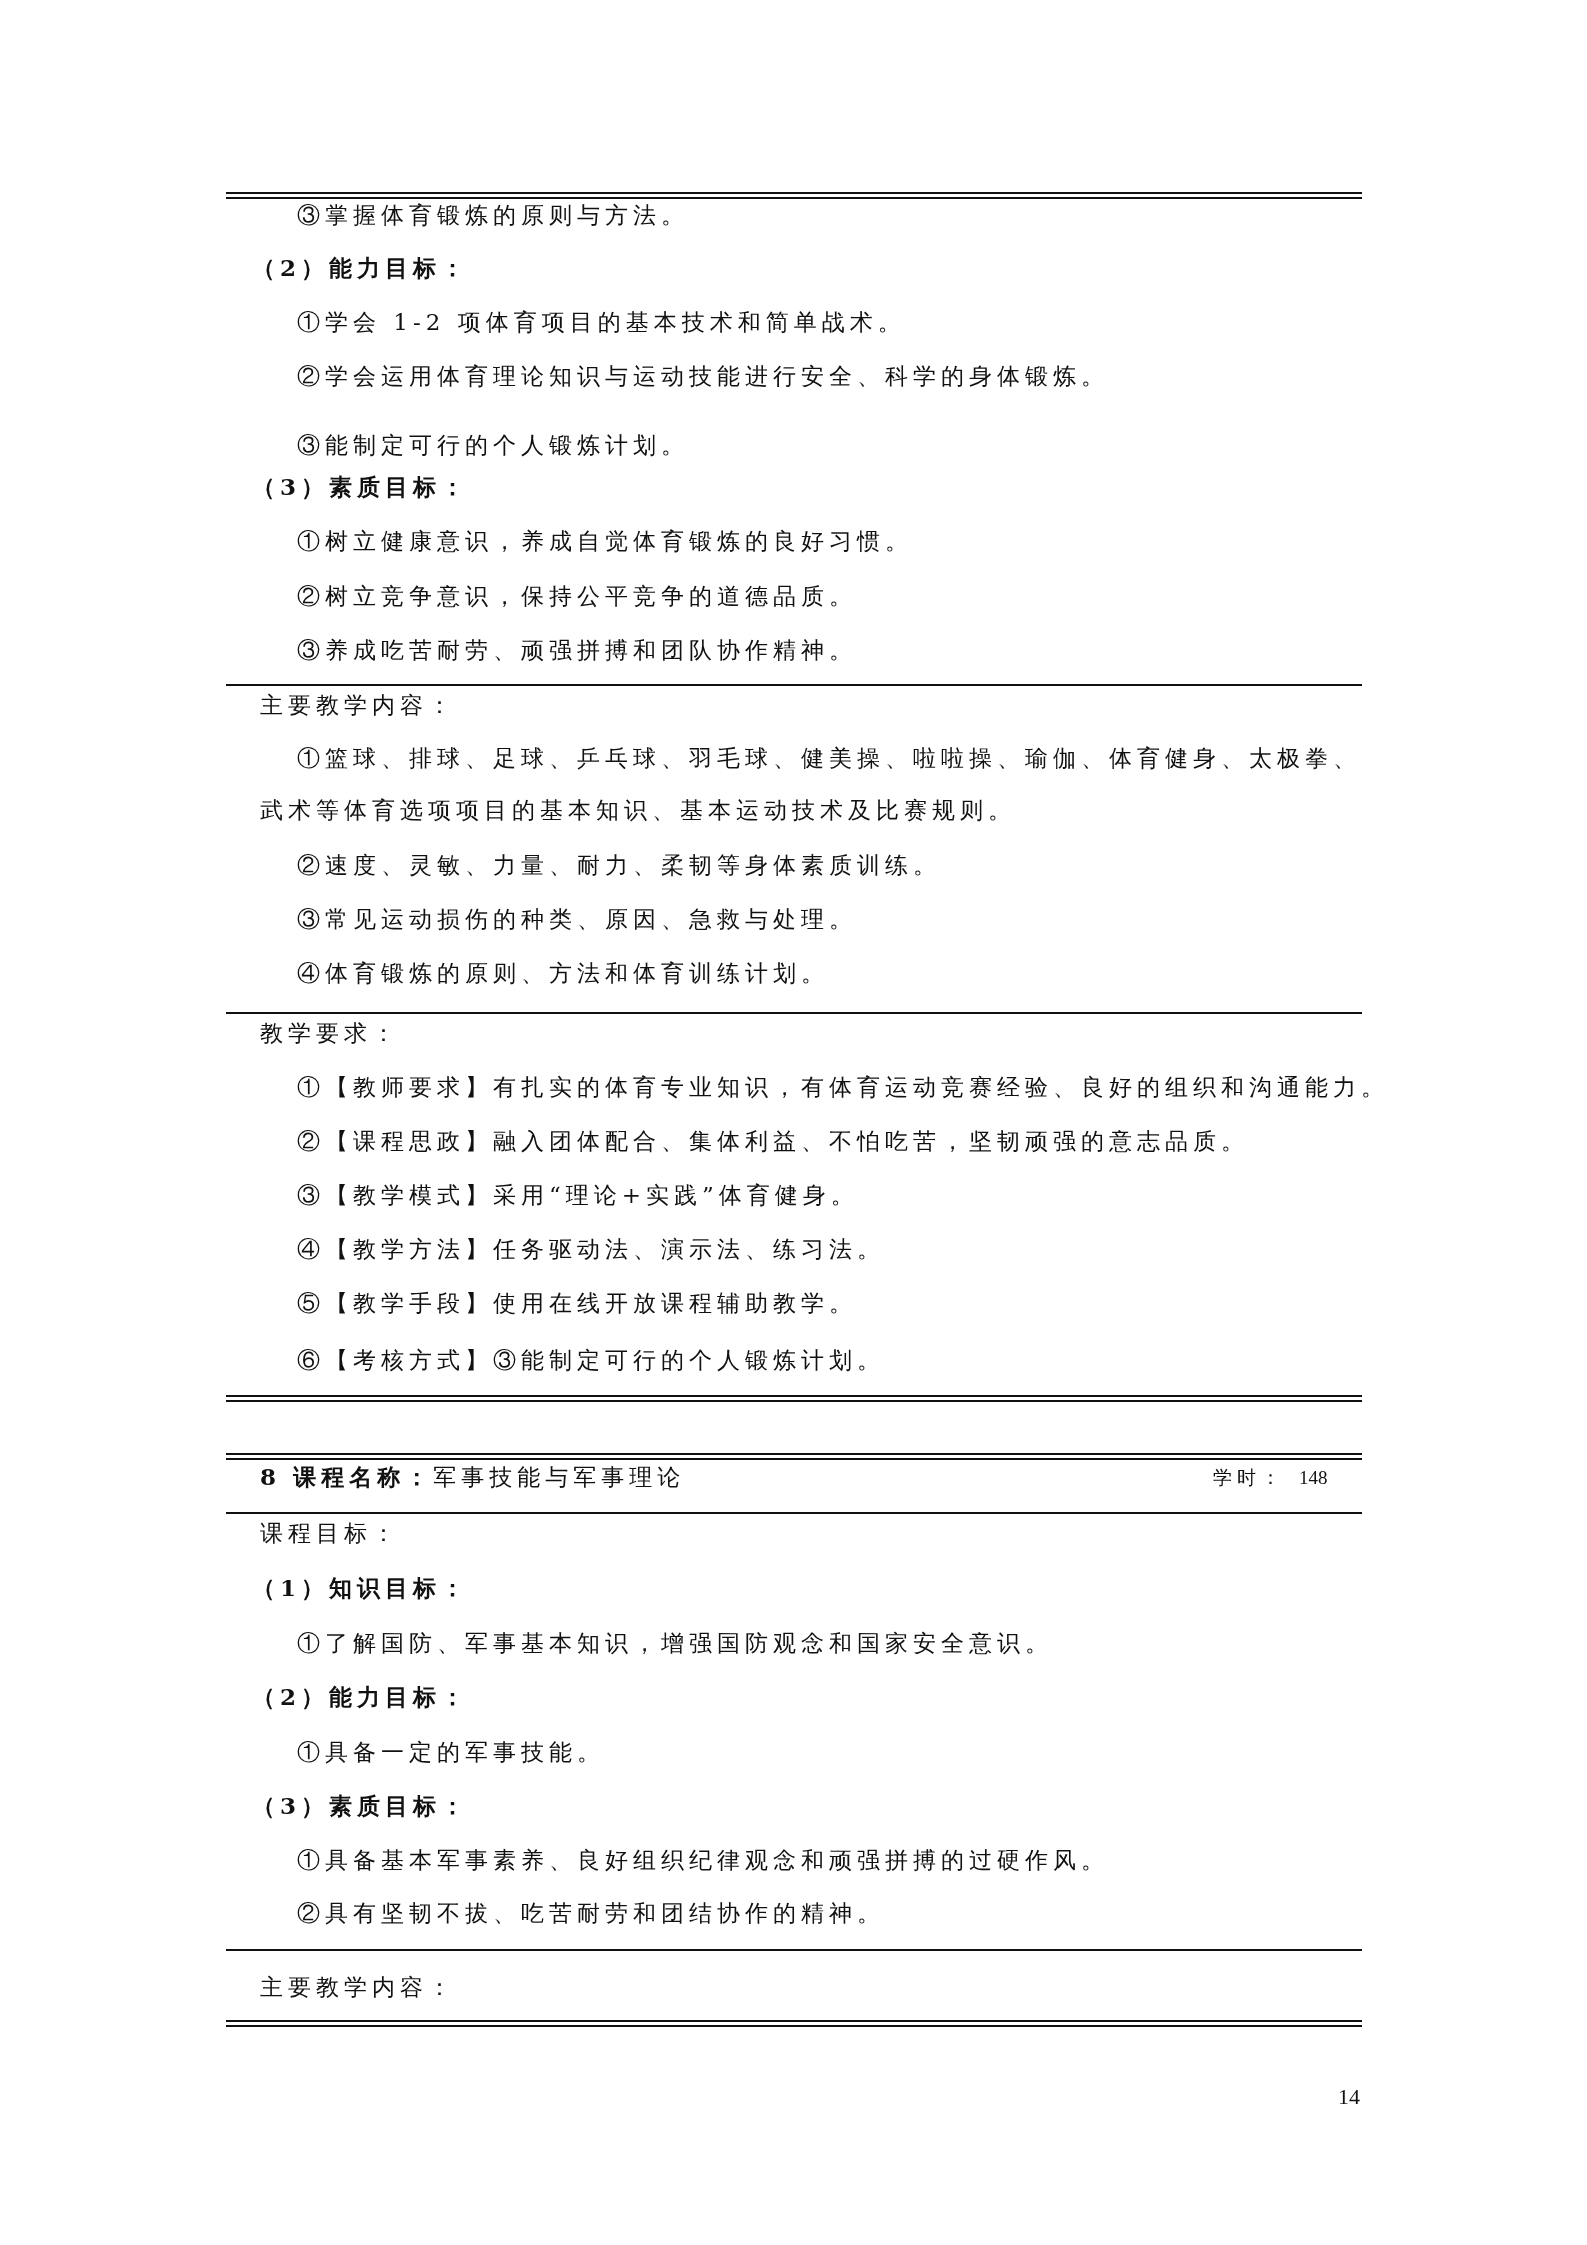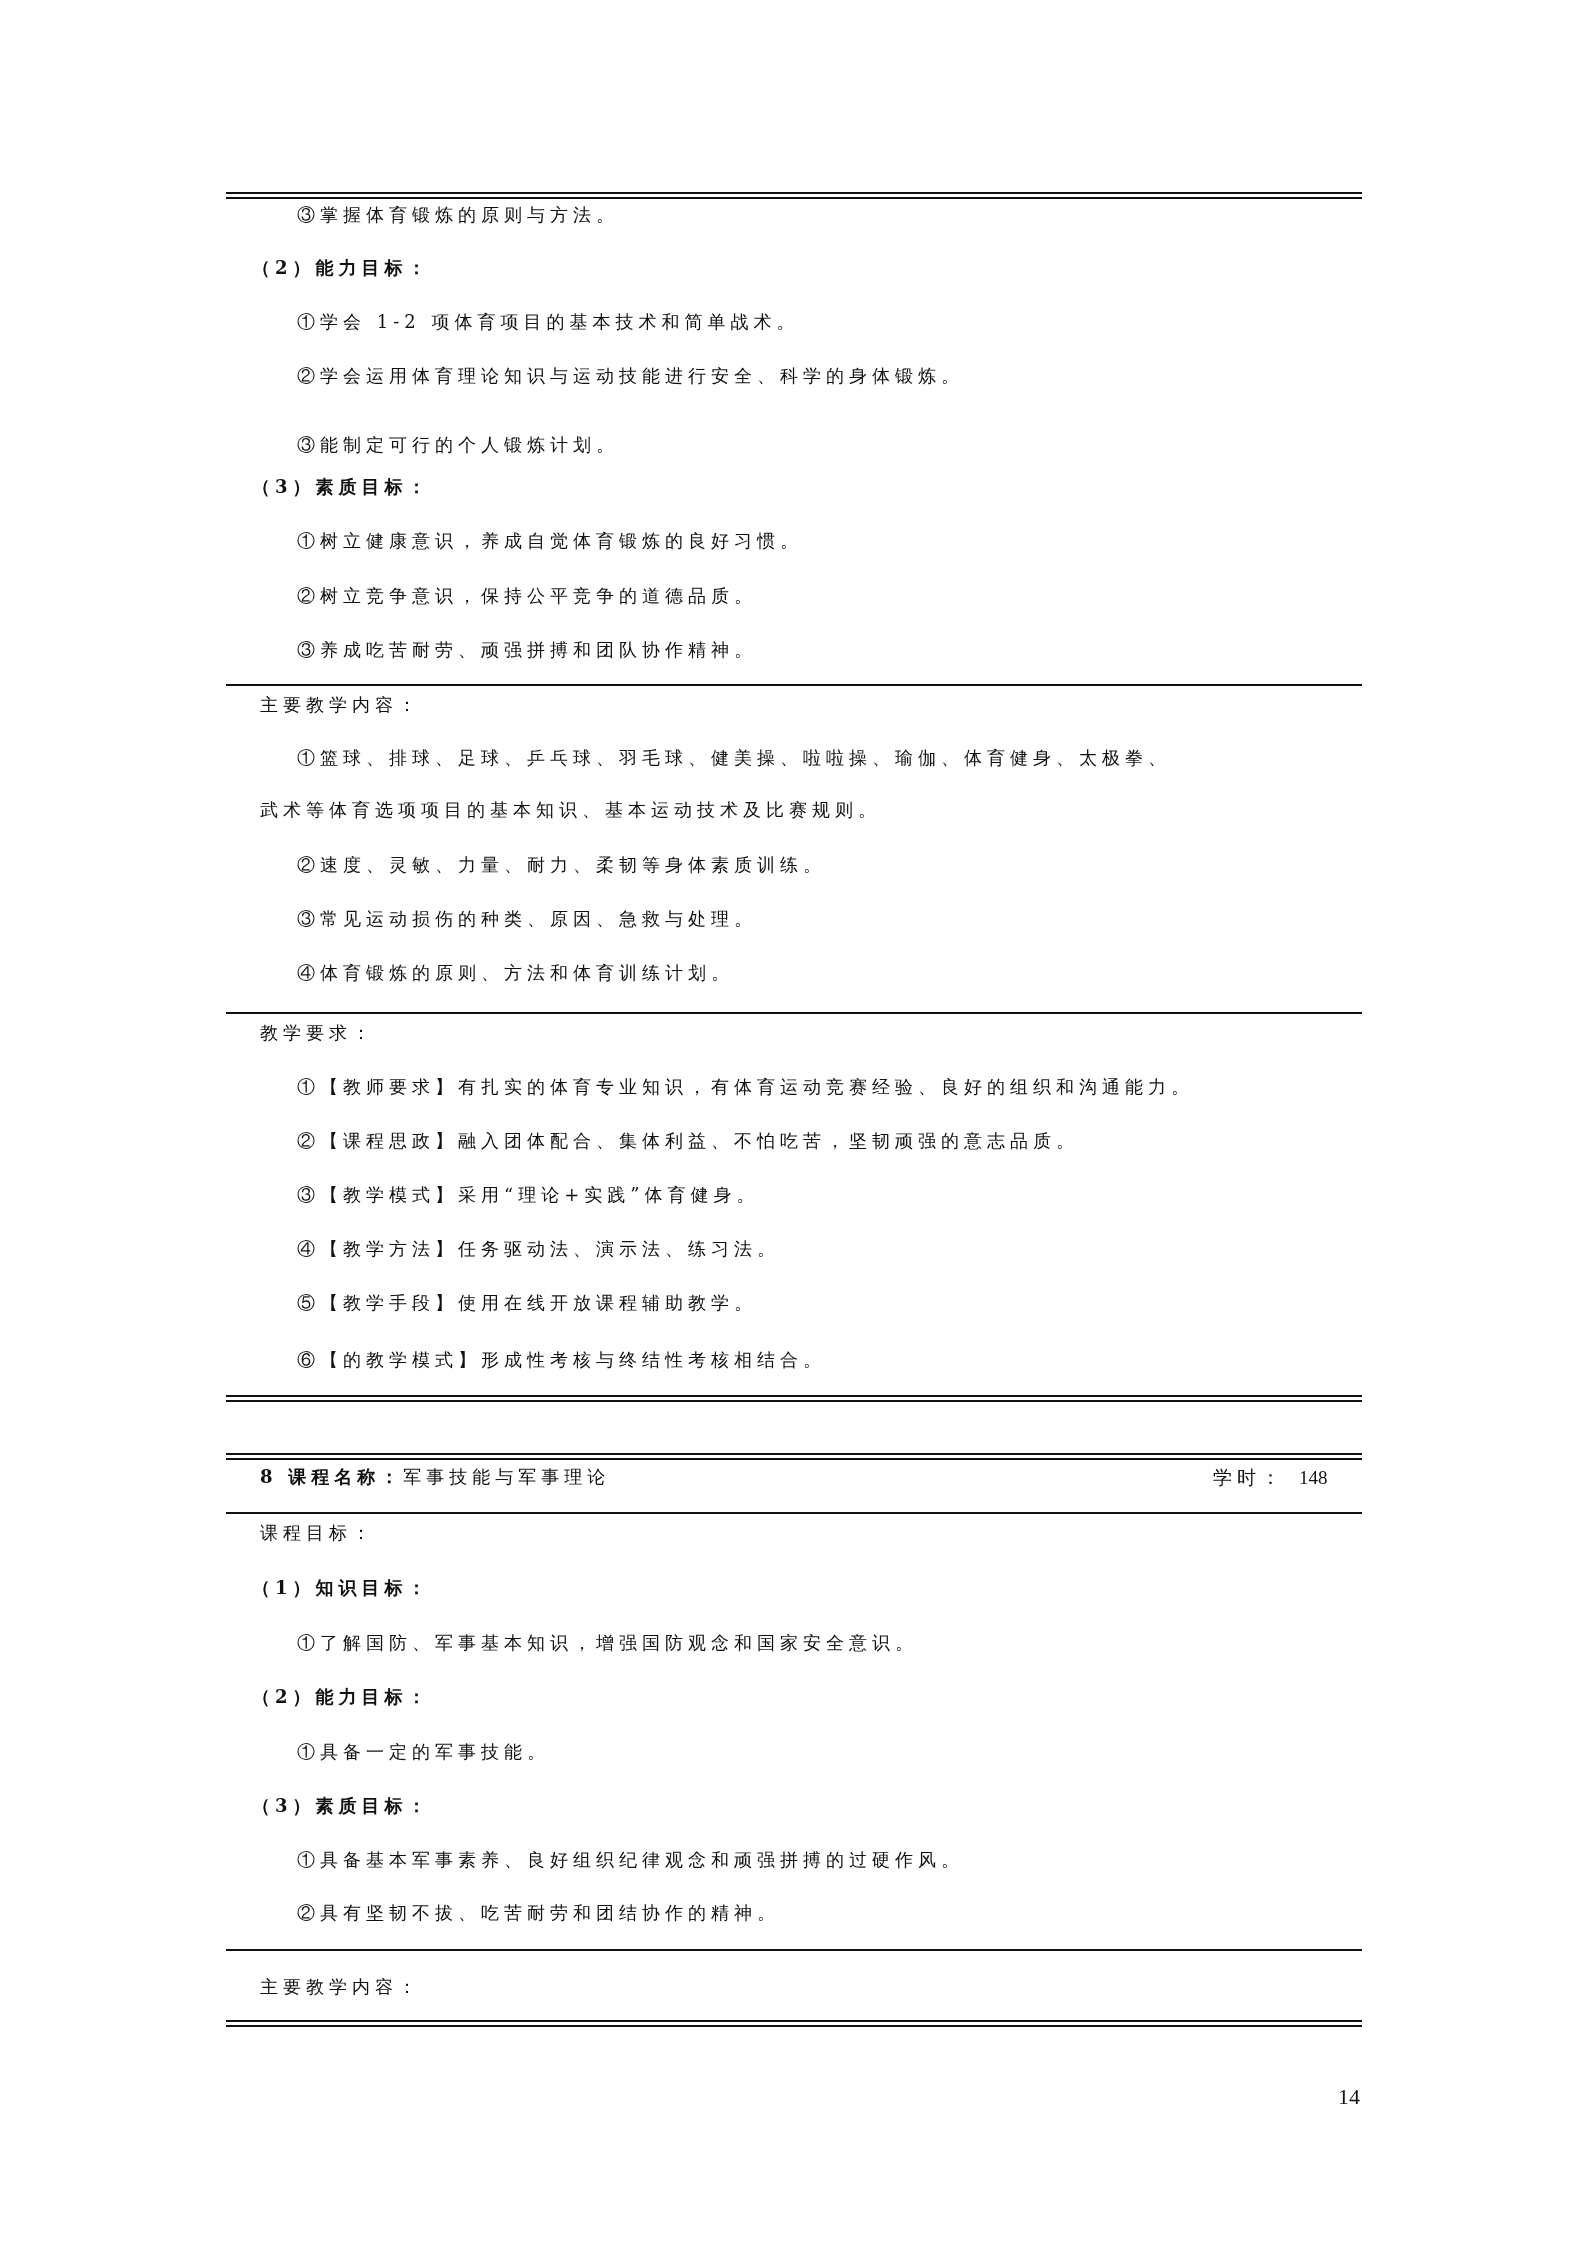--- a/index.html
+++ b/index.html
@@ -1,20 +1,20 @@
 <!DOCTYPE html>
 <html><head>
 <meta charset="utf-8">
 <style>
   html, body { margin:0; padding:0; background:#ffffff; }
   body { width:1587px; height:2245px; position:relative; overflow:hidden;
          font-family:"DejaVu Serif","Liberation Serif",serif; color:#111; }
   .rule { position:absolute; left:226px; width:1136px; height:0; border-top:2px solid #111; }
   .rule.double { height:3px; border-top:2px solid #111; border-bottom:2px solid #111; }
-  .line { position:absolute; font-size:18px; letter-spacing:5px; white-space:nowrap; line-height:30px; }
+  .line { position:absolute; font-size:23px; letter-spacing:5px; white-space:nowrap; line-height:30px; }
   .label { font-weight:bold; }
   .lvl0 { left:260px; }
   .lvl1 { left:252px; }
   .lvl2 { left:297px; }
   .hours { position:absolute; left:1213px; font-size:19px; letter-spacing:5px; white-space:nowrap; line-height:30px; }
   .hours .num { font-family:"Liberation Serif",serif; letter-spacing:0; margin-left:14px; }
   .pagenum { position:absolute; left:1338px; top:2084px; font-family:"Liberation Serif",serif; font-size:22px; }
   .bold { font-weight:bold; }
 </style>
 </head>
@@ -39,21 +39,21 @@
 <div class="line lvl2" style="top:904px;">③常见运动损伤的种类、原因、急救与处理。</div>
 <div class="line lvl2" style="top:958px;">④体育锻炼的原则、方法和体育训练计划。</div>
 
 <div class="rule" style="top:1012px;"></div>
 <div class="line lvl0" style="top:1018px;">教学要求：</div>
 <div class="line lvl2" style="top:1072px;">①【教师要求】有扎实的体育专业知识，有体育运动竞赛经验、良好的组织和沟通能力。</div>
 <div class="line lvl2" style="top:1126px;">②【课程思政】融入团体配合、集体利益、不怕吃苦，坚韧顽强的意志品质。</div>
 <div class="line lvl2" style="top:1180px;">③【教学模式】采用“理论+实践”体育健身。</div>
 <div class="line lvl2" style="top:1234px;">④【教学方法】任务驱动法、演示法、练习法。</div>
 <div class="line lvl2" style="top:1288px;">⑤【教学手段】使用在线开放课程辅助教学。</div>
-<div class="line lvl2" style="top:1345px;">⑥【的教学模式】形成性考核与终结性考核相结合。</div>
+<div class="line lvl2" style="top:1345px;">⑥【考核方式】③能制定可行的个人锻炼计划。</div>
 <div class="rule double" style="top:1395px;"></div>
 
 <div class="rule double" style="top:1453px;"></div>
 <div class="line lvl0" style="top:1462px;">
   <span class="bold">8</span>
   <span class="bold">课程名称：</span><span>军事技能与军事理论</span>
 </div>
 <div class="hours" style="top:1462px;">
   <span>学时：</span><span class="num">148</span>
 </div>

